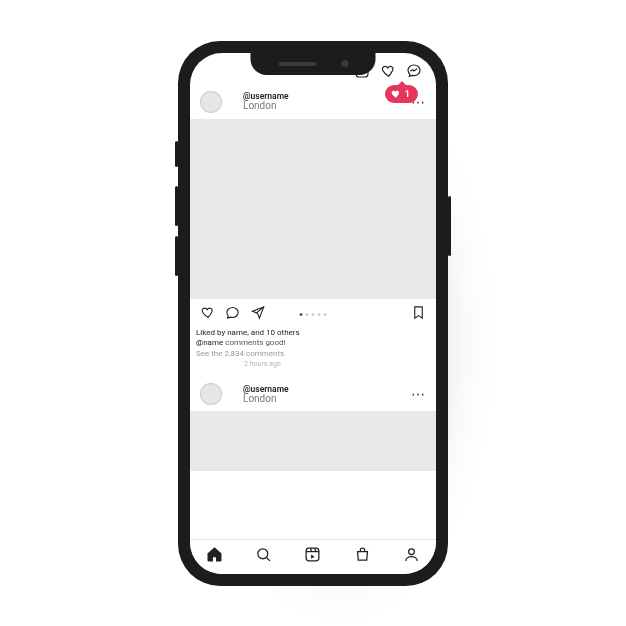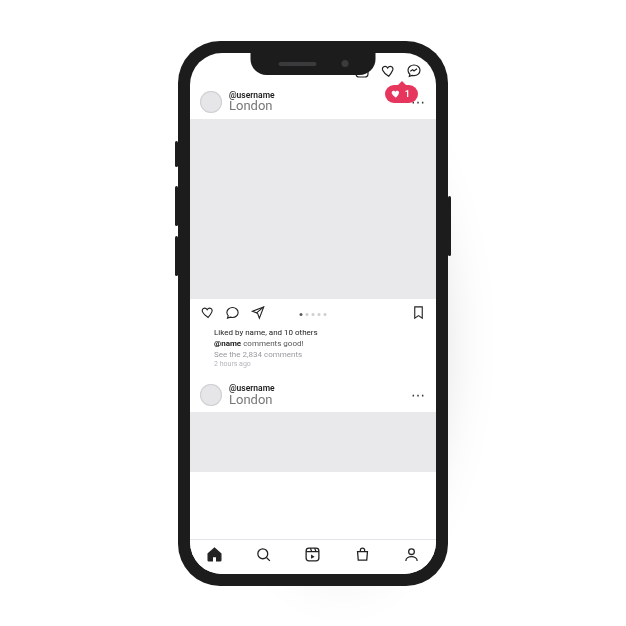--- a/index.html
+++ b/index.html
@@ -55,25 +55,25 @@
   .speaker{width:38px;height:4px;background:#3b3b3d;border-radius:3px;}
   .cam{width:7px;height:7px;background:#3b3b3d;border-radius:50%;}
 
   .feed{position:absolute;inset:0;overflow:hidden;display:flex;flex-direction:column;}
 
   
   .topbar{height:30px;display:flex;align-items:flex-end;justify-content:flex-end;gap:10px;padding:0 14px 2px;}
   .topbar svg{width:16px;height:16px;stroke:#222;fill:none;stroke-width:1.8;}
 
   
-  .post-hdr{display:flex;align-items:center;padding:6px 10px;gap:7px;position:relative;}
+  .post-hdr{display:flex;align-items:center;padding:6px 10px;gap:21px;position:relative;}
   .avatar{width:22px;height:22px;border-radius:50%;background:#e6e6e8;box-shadow:inset 0 0 0 1px #d0d0d4;}
   .u-block{display:flex;flex-direction:column;line-height:1.05;}
   .uname{font-size:8.5px;font-weight:600;color:#222;}
-  .loc{font-size:13px;color:#777;}
+  .loc{font-size:10px;color:#777;}
   .more{position:absolute;right:10px;color:#333;font-size:14px;letter-spacing:1px;line-height:1;}
 
   
   .bubble{
     position:absolute;
     right:18px;top:32px;
     background:#e7365d;
     color:#fff;
     height:18px;
     border-radius:10px;
@@ -94,25 +94,25 @@
 
   
   .actions{display:flex;align-items:center;padding:6px 10px 2px;gap:10px;position:relative;}
   .actions svg{width:15px;height:15px;stroke:#222;fill:none;stroke-width:1.8;}
   .actions .dots{position:absolute;left:50%;transform:translateX(-50%);display:flex;gap:3px;}
   .actions .dots span{width:3px;height:3px;border-radius:50%;background:#cfcfd3;}
   .actions .dots span.active{background:#5b5b5f;}
   .actions .save{margin-left:auto;}
 
   
-  .meta{padding:2px 24px 8px;font-size:8px;line-height:1.35;color:#555;}
+  .meta{padding:2px 6px 8px;font-size:8px;line-height:1.35;color:#555;}
   .meta .liked{color:#222;}
-  .meta .cap b{color:#222;font-weight:700;}
+  .meta .cap b{color:#222;font-weight:400;}
   .meta .comments{color:#9a9aa0;}
-  .meta .time{color:#b5b5bb;font-size:7px;}
+  .meta .time{color:#b5b5bb;font-size:7px;margin-left:48px;}
 
   
   .nav{
     position:absolute;left:0;right:0;bottom:0;
     height:34px;
     border-top:1px solid #e4e4e8;
     background:#fff;
     display:flex;align-items:center;justify-content:space-around;
   }
   .nav svg{width:17px;height:17px;stroke:#222;fill:none;stroke-width:1.8;}

